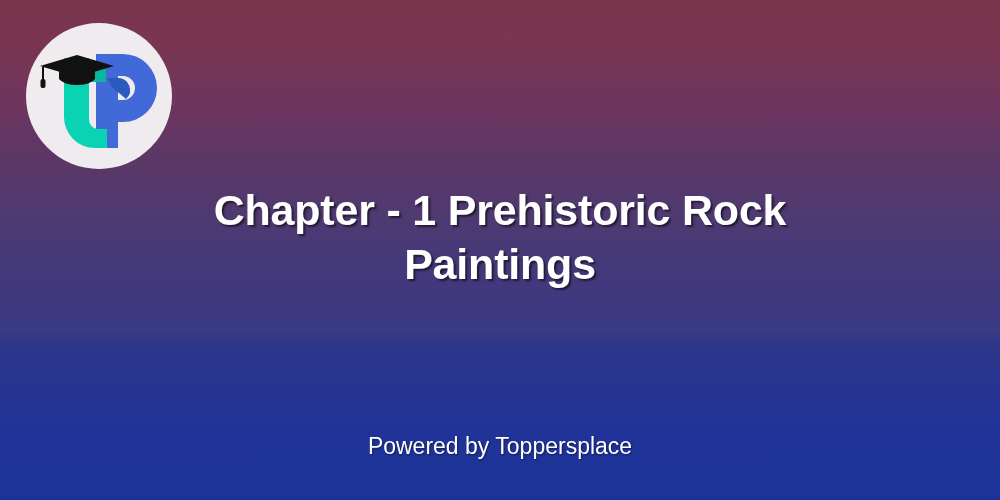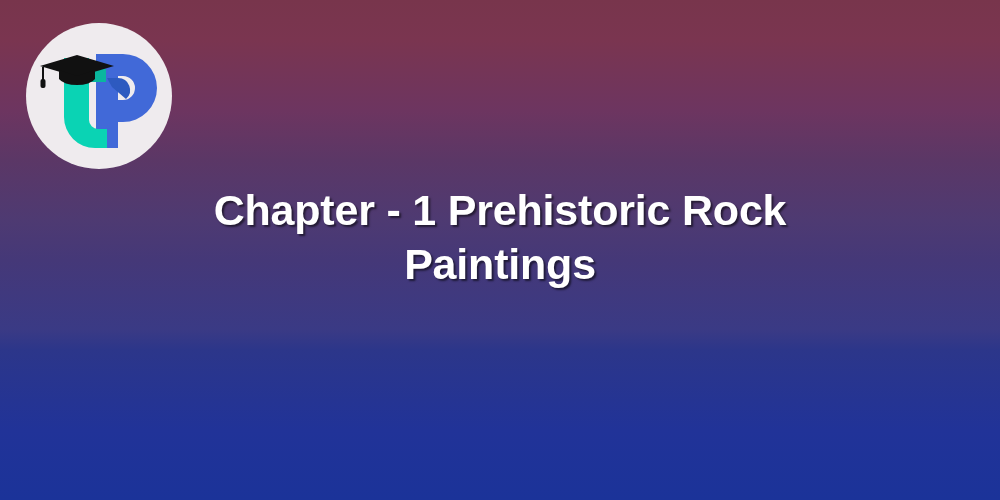--- a/index.html
+++ b/index.html
@@ -92,14 +92,15 @@
         <path d="M33 47 L33 56 a19 9 0 0 0 36 0 L69 47 L51 53 Z" fill="#111111"></path>
         <line x1="17" y1="44" x2="17" y2="57" stroke="#111111" stroke-width="2"></line>
         <rect x="14.5" y="56" width="5" height="9" rx="2" fill="#111111"></rect>
       </g>
     </svg>
   </div>
 
   <div id="title">Chapter - 1 Prehistoric Rock
 Paintings</div>
 
+  <div id="footer">Powered by Toppersplace</div>
 
 </div>
 
 </body></html>

